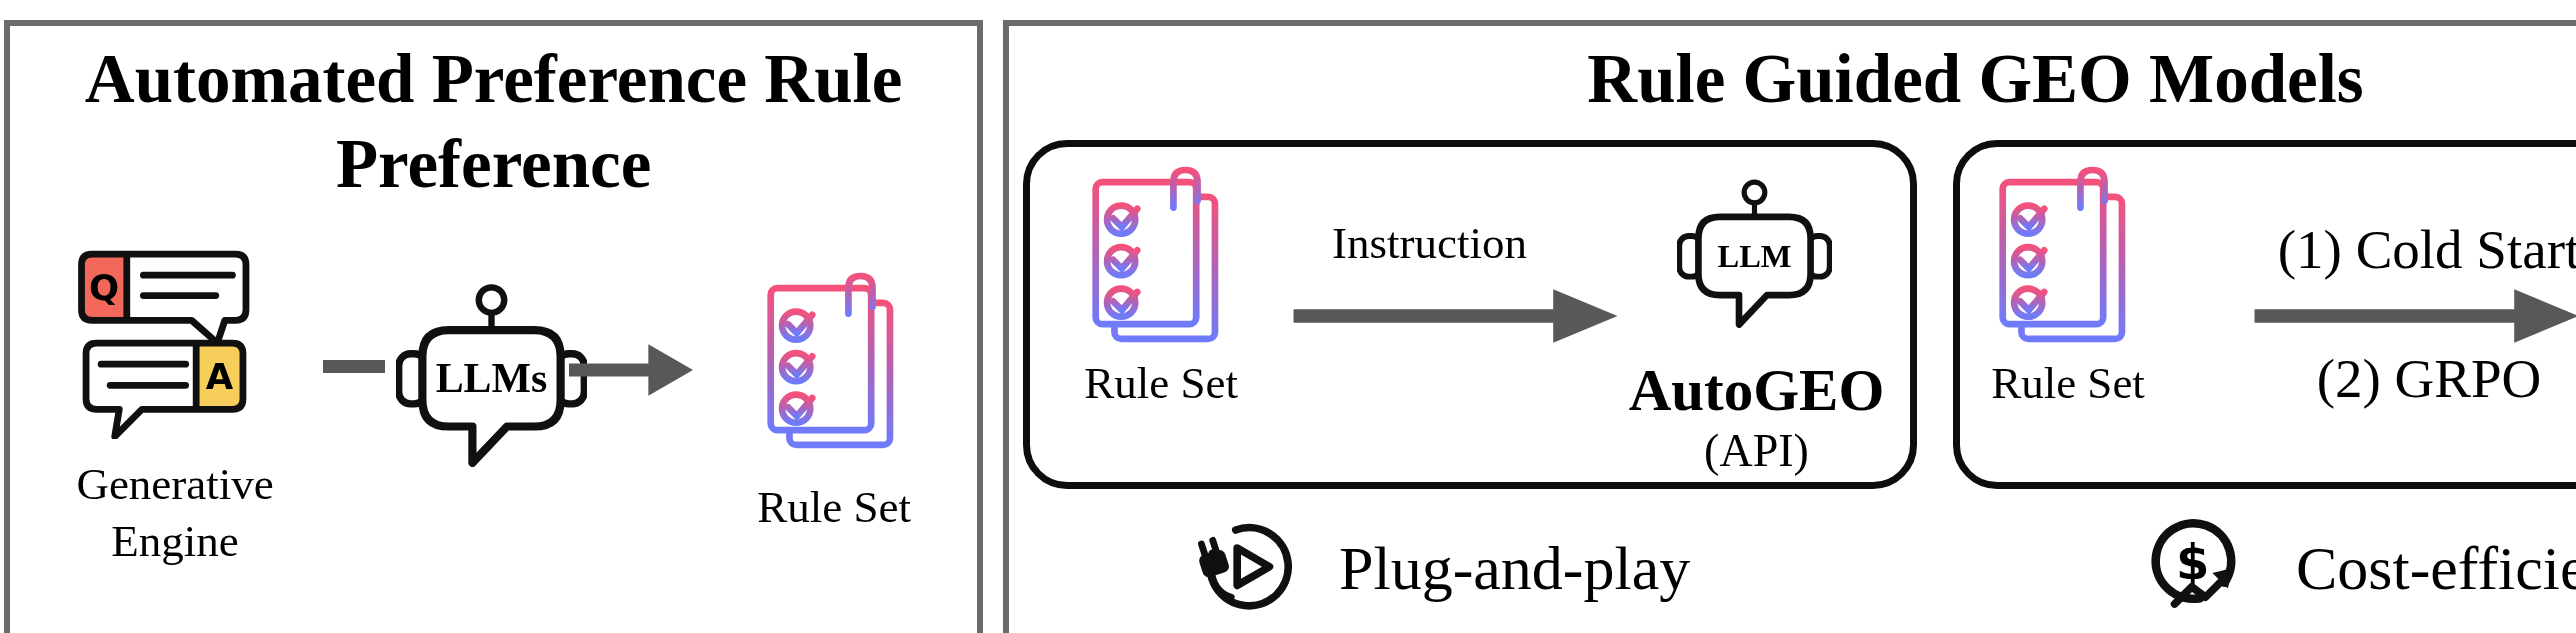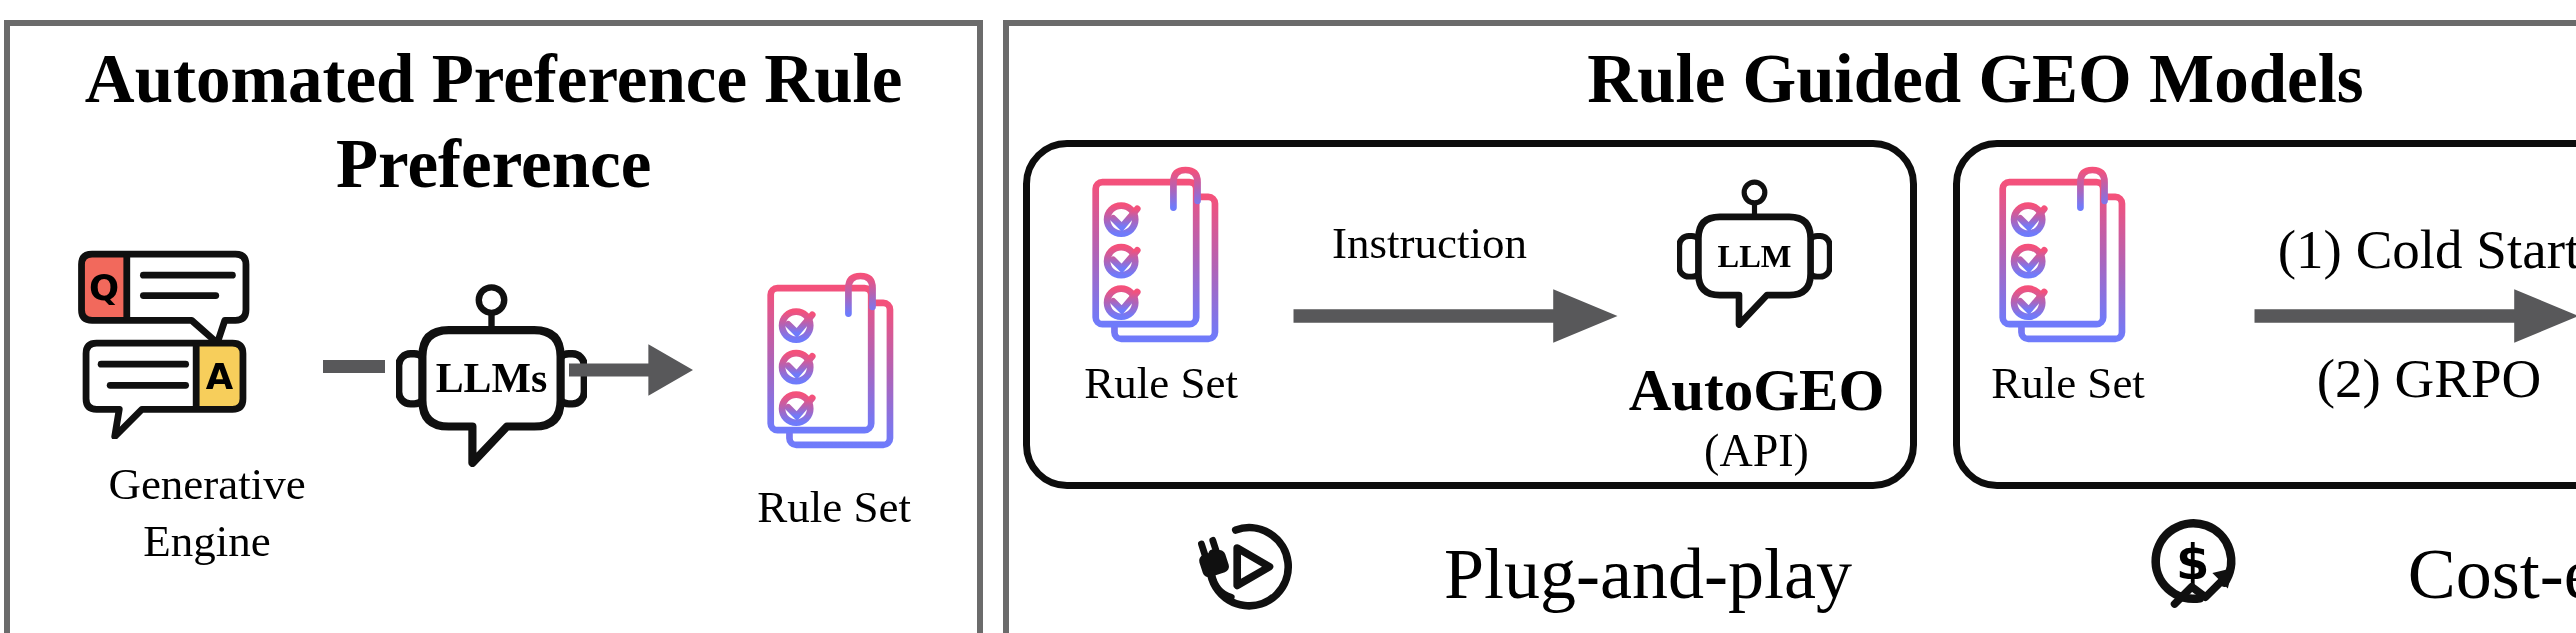--- a/index.html
+++ b/index.html
@@ -10,21 +10,21 @@
   .panel{position:absolute;top:19.6px;height:620px;border:6.2px solid #6B6B6B;
          background:#fff;box-sizing:border-box;}
   #left-panel{left:4.1px;width:979px;}
   #right-panel{left:1003px;width:1945px;}
   .panel-title{position:absolute;top:11.3px;left:0;right:0;text-align:center;
                font-weight:bold;font-size:69px;line-height:1.24;}
   .label{position:absolute;text-align:center;font-size:45px;line-height:1.27;}
 
   
   .qa-icon{left:67px;top:222px;width:175px;}
-  .gen-label{left:0;top:430px;width:330px;margin-left:32px;}
+  .gen-label{left:0;top:430px;width:330px;}
   .dash{left:313px;top:334px;width:62px;height:13.4px;background:#58585A;}
   .robot-llms{left:386px;top:255px;width:191px;}
   .arrow-left{left:559px;top:308px;width:124px;height:72px;}
   .ruleset-left{left:754px;top:246px;width:134px;}
   .ruleset-label-left{left:690px;top:453px;width:268px;}
 
   
   .subbox{position:absolute;top:114px;height:349px;border:7.7px solid #0D0D0D;
           border-radius:44px;box-sizing:border-box;background:#fff;}
   #api-box{left:14px;width:894px;}
@@ -36,21 +36,21 @@
   .robot-a{left:647px;top:30px;width:155px;}
   .model-a{left:572px;top:210px;width:309px;}
   .rs-icon-m{left:36px;top:19.6px;width:134px;}
   .rs-label-m{left:0;top:208px;width:216px;}
   .cold{left:304px;top:68px;width:330px;font-size:55px;}
   .arrow-m{left:294px;top:133px;width:325px;height:72px;}
   .grpo{left:304px;top:197px;width:330px;font-size:55px;}
   .model-name{font-size:59px;font-weight:bold;line-height:1.12;text-align:center;}
   .model-variant{font-size:46px;font-weight:normal;line-height:1.2;text-align:center;}
   .plug-icon{left:184px;top:488px;width:102px;height:102px;}
-  .feature-label{position:absolute;font-size:72px;text-align:center;}
+  .feature-label{position:absolute;font-size:62px;text-align:left;}
   .plug-label{left:330px;top:507px;width:618px;}
   .dollar-icon{left:1133px;top:487px;width:103px;height:103px;}
   .cost-label{left:1287px;top:507px;width:618px;}
   svg text{font-family:"Liberation Serif","DejaVu Serif",serif;}
   .sq-letter{font-family:"DejaVu Sans","Liberation Sans",sans-serif;font-weight:bold;}
 </style>
 </head>
 <body>
 
 <div class="canvas">

